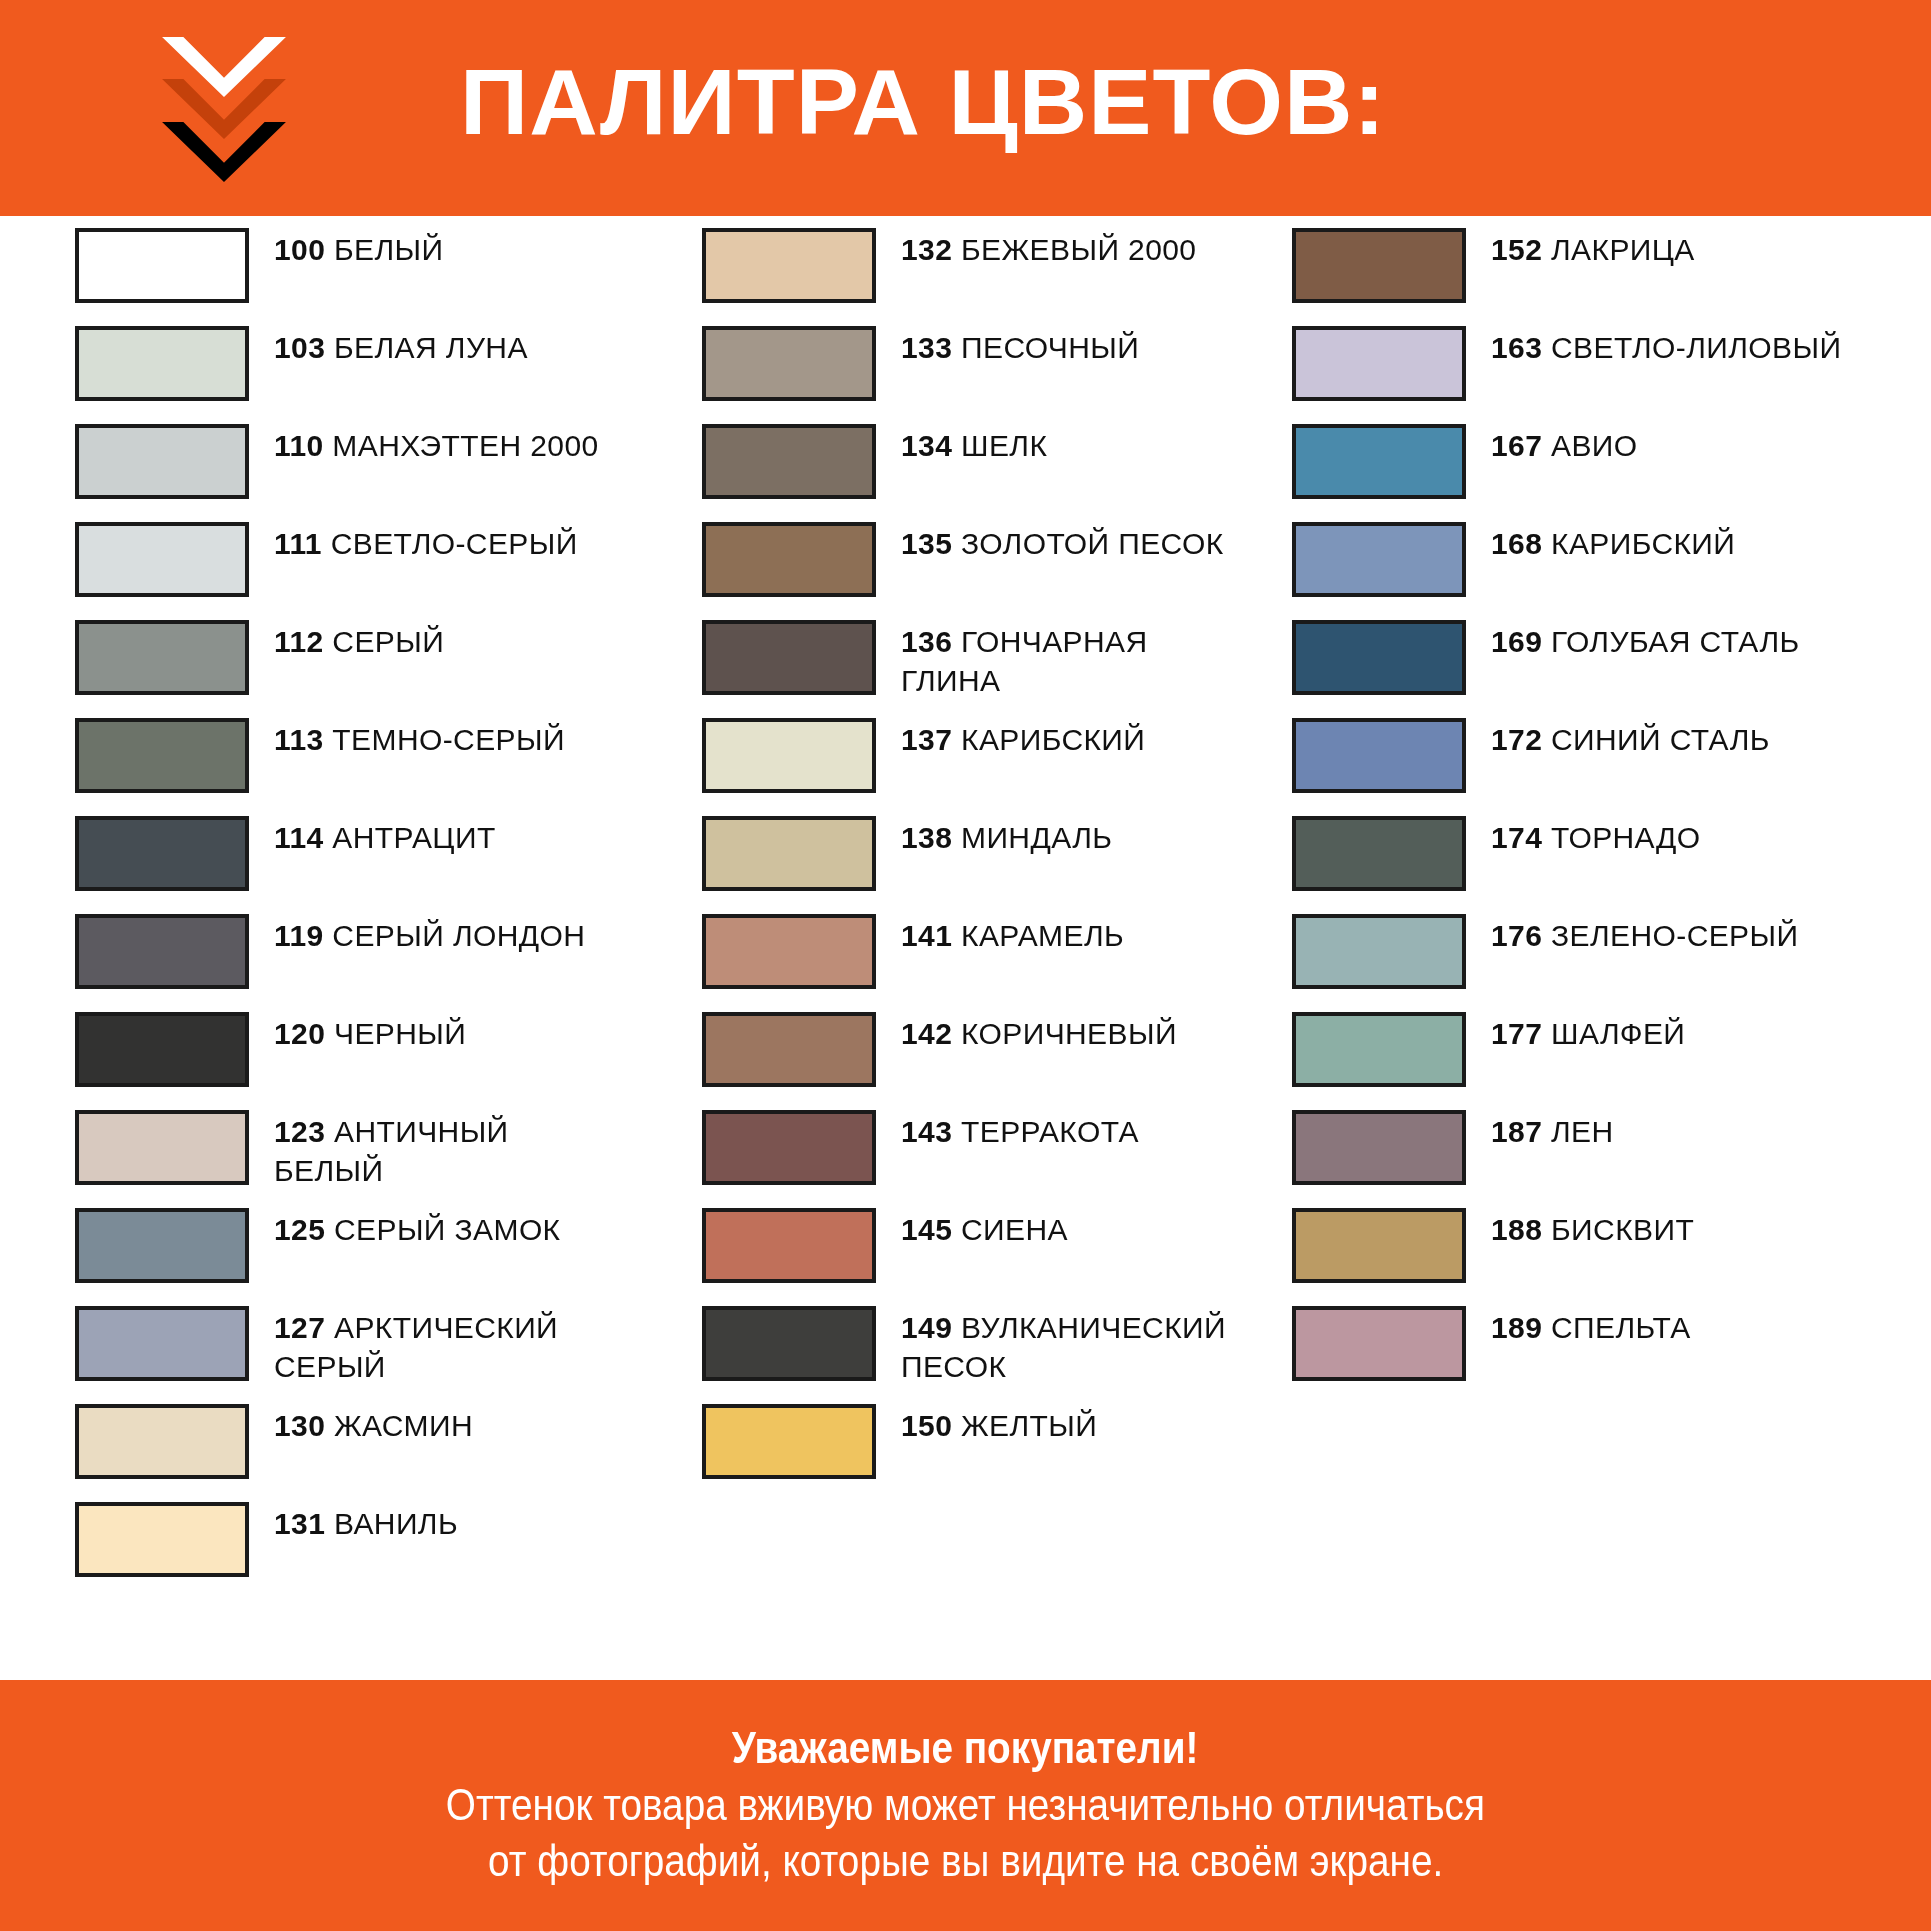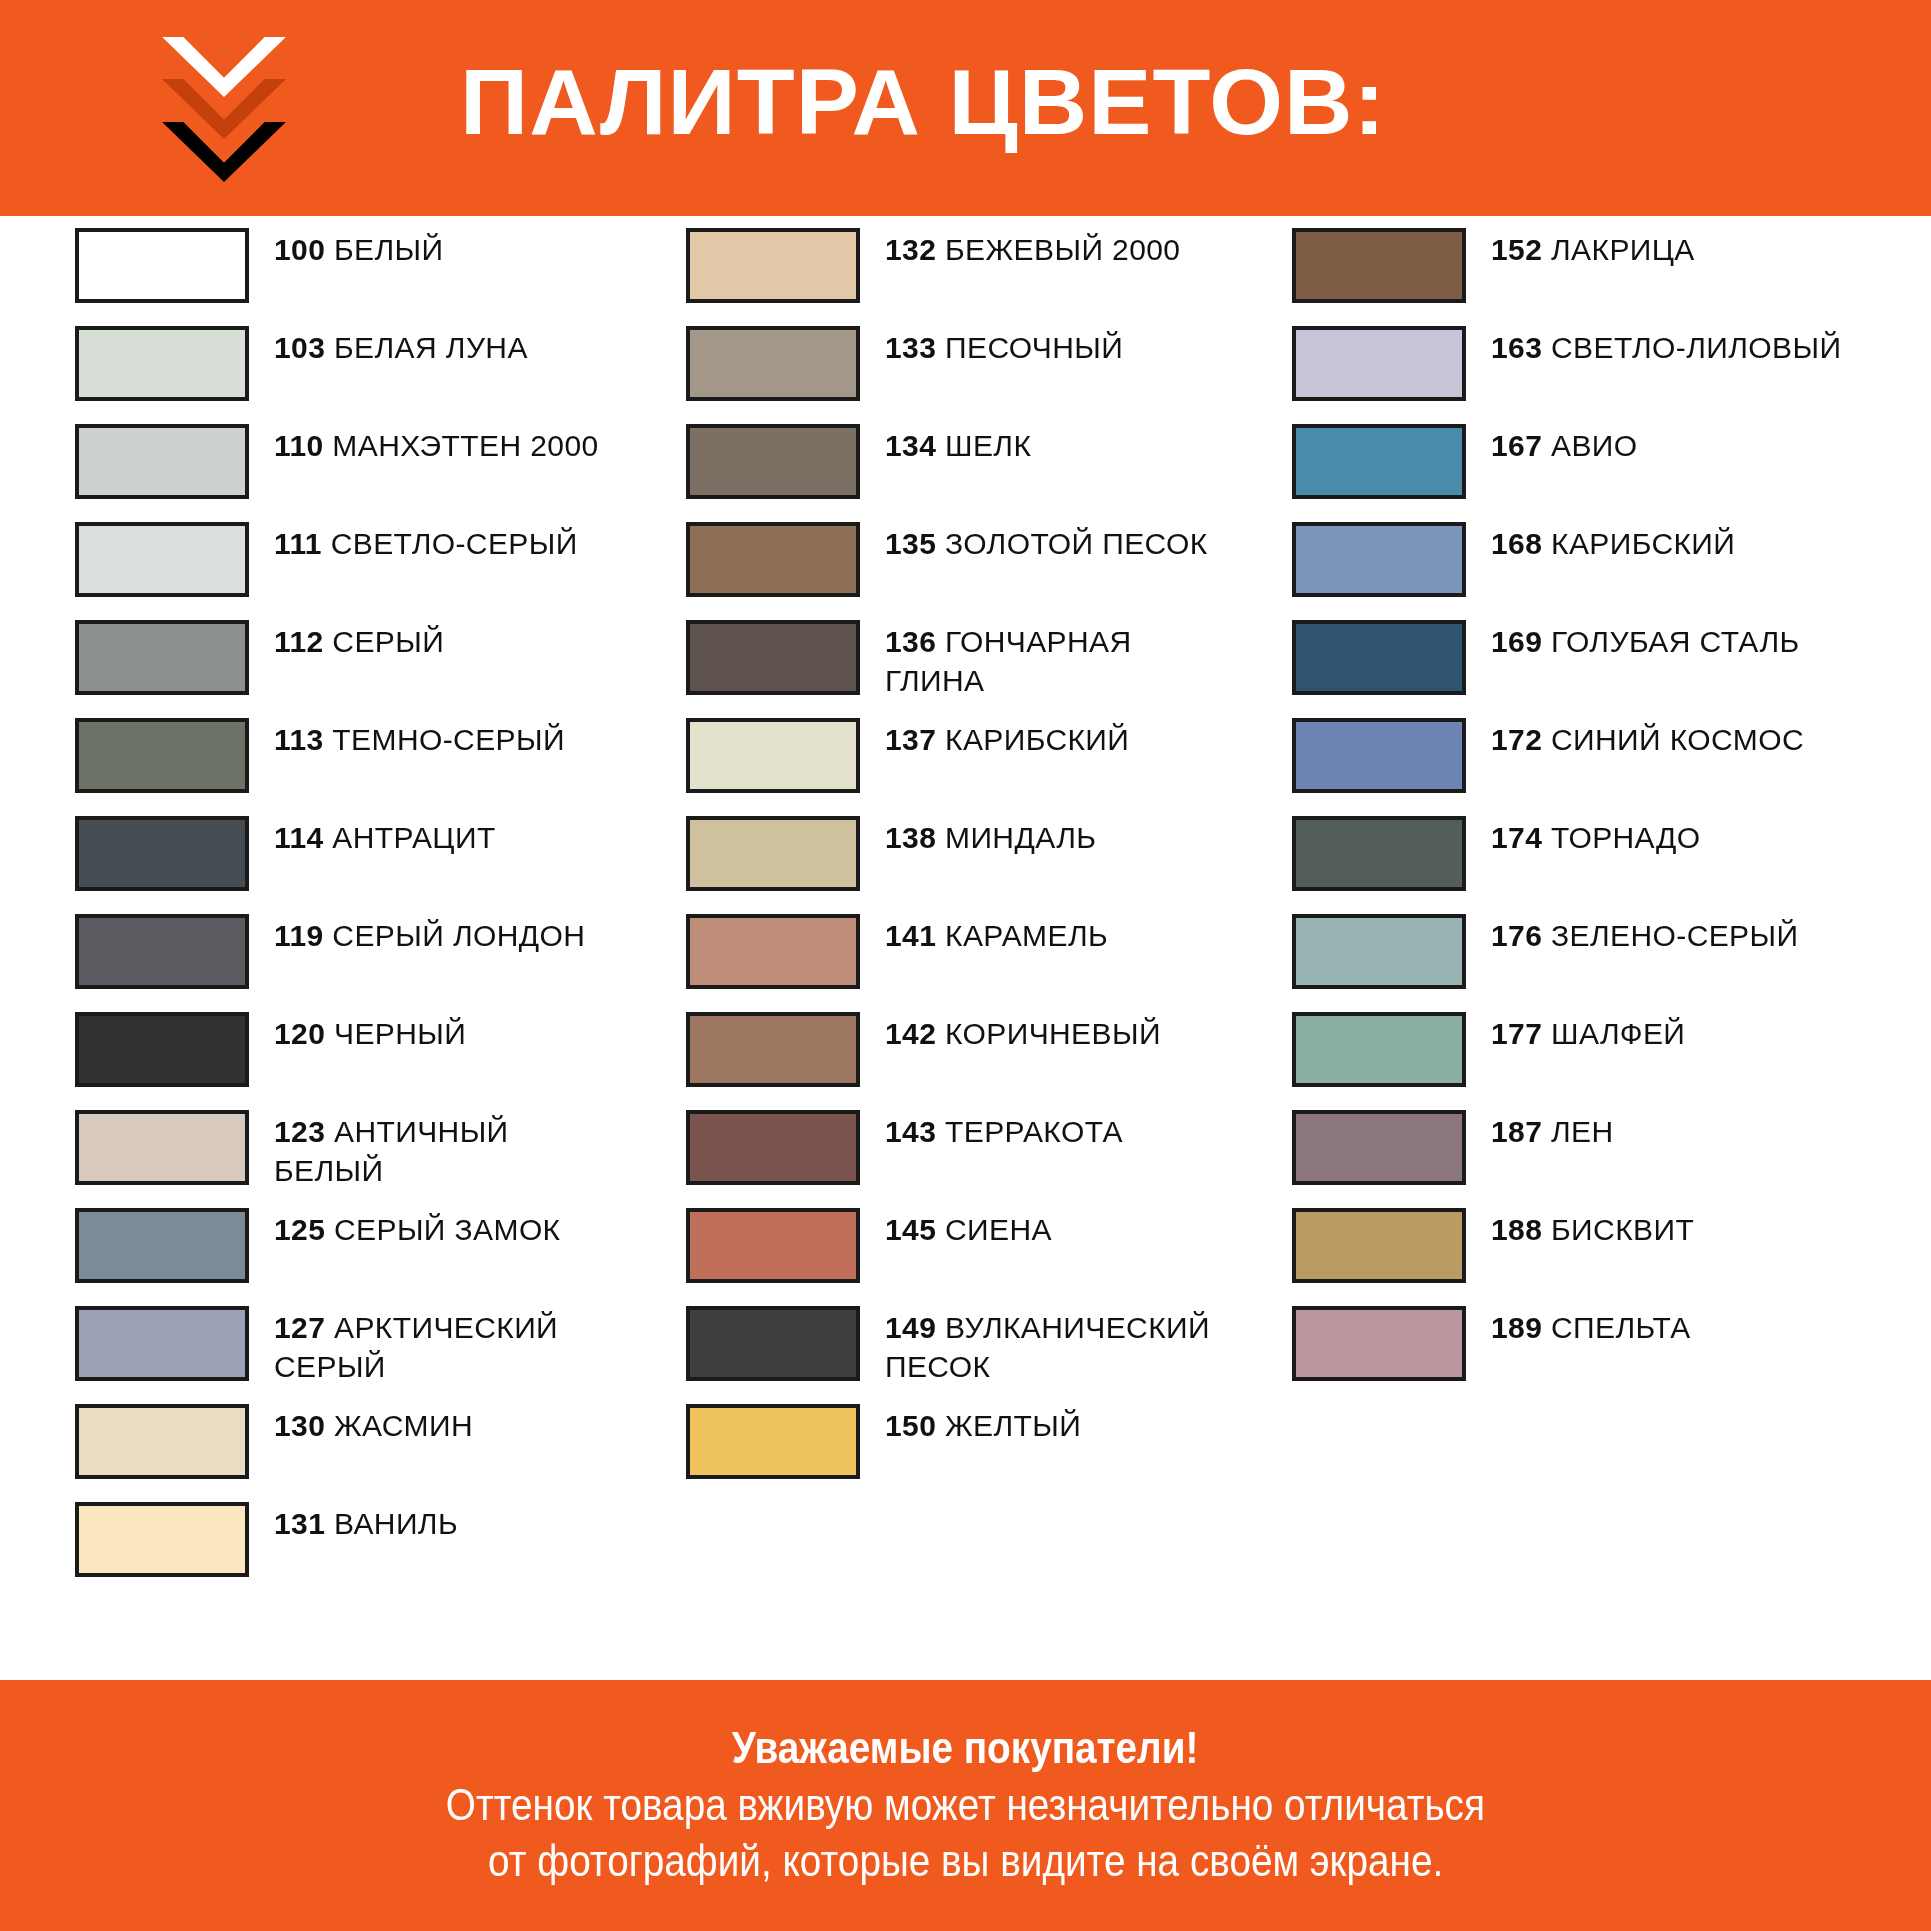--- a/index.html
+++ b/index.html
@@ -73,21 +73,21 @@
     width: 1931px;
     height: 1764px;
     background: #ffffff;
   }
   .column {
     position: absolute;
     top: 0;
     width: 618px;
   }
   .col-1 { left: 75px; }
-  .col-2 { left: 686px; }
+  .col-2 { left: 702px; }
   .col-3 { left: 1292px; }
 
   .swatch-row {
     position: relative;
     height: 98px;
   }
   .swatch {
     position: absolute;
     left: 0;
     top: 11.6px;
@@ -307,21 +307,21 @@
         <div class="swatch-row">
           <div class="swatch" style="background: rgb(125, 149, 186);"></div>
           <div class="swatch-label"><span class="swatch-code">168</span> <span class="swatch-name">КАРИБСКИЙ</span></div>
         </div>
         <div class="swatch-row">
           <div class="swatch" style="background: rgb(46, 84, 112);"></div>
           <div class="swatch-label"><span class="swatch-code">169</span> <span class="swatch-name">ГОЛУБАЯ СТАЛЬ</span></div>
         </div>
         <div class="swatch-row">
           <div class="swatch" style="background: rgb(109, 133, 178);"></div>
-          <div class="swatch-label"><span class="swatch-code">172</span> <span class="swatch-name">СИНИЙ КОСМОС</span></div>
+          <div class="swatch-label"><span class="swatch-code">172</span> <span class="swatch-name">СИНИЙ СТАЛЬ</span></div>
         </div>
         <div class="swatch-row">
           <div class="swatch" style="background: rgb(83, 94, 89);"></div>
           <div class="swatch-label"><span class="swatch-code">174</span> <span class="swatch-name">ТОРНАДО</span></div>
         </div>
         <div class="swatch-row">
           <div class="swatch" style="background: rgb(152, 179, 180);"></div>
           <div class="swatch-label"><span class="swatch-code">176</span> <span class="swatch-name">ЗЕЛЕНО-СЕРЫЙ</span></div>
         </div>
         <div class="swatch-row">

